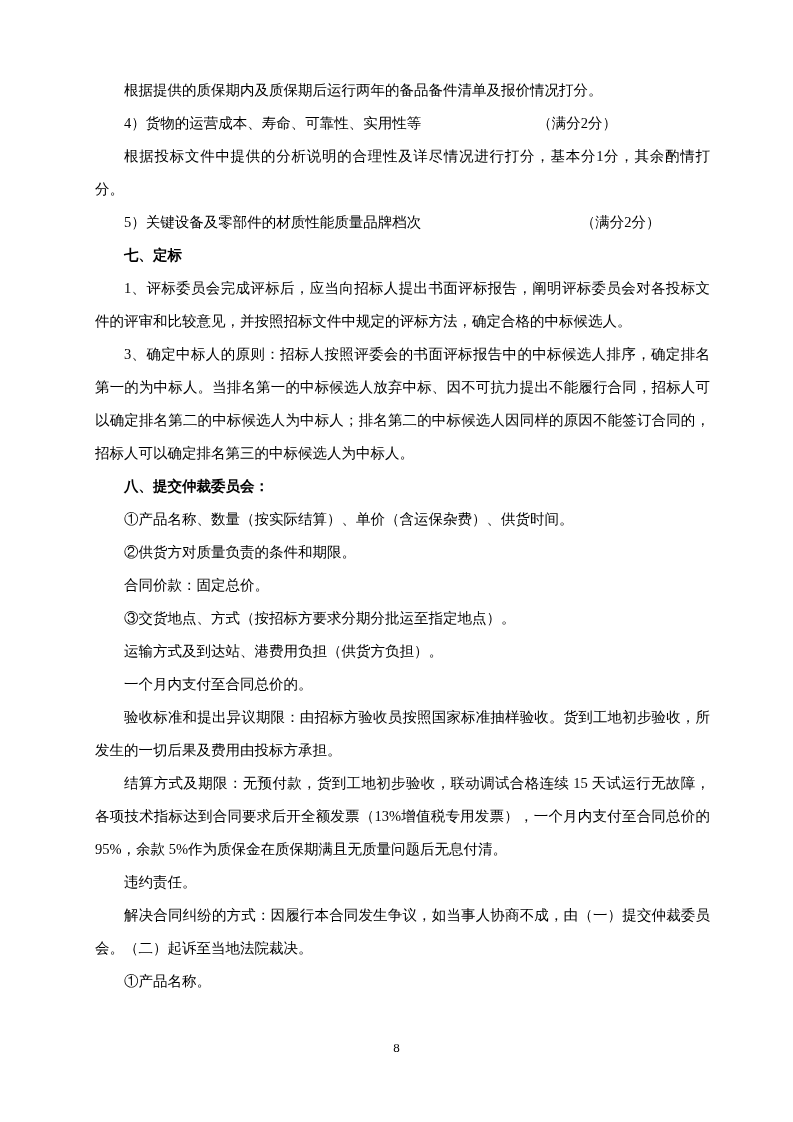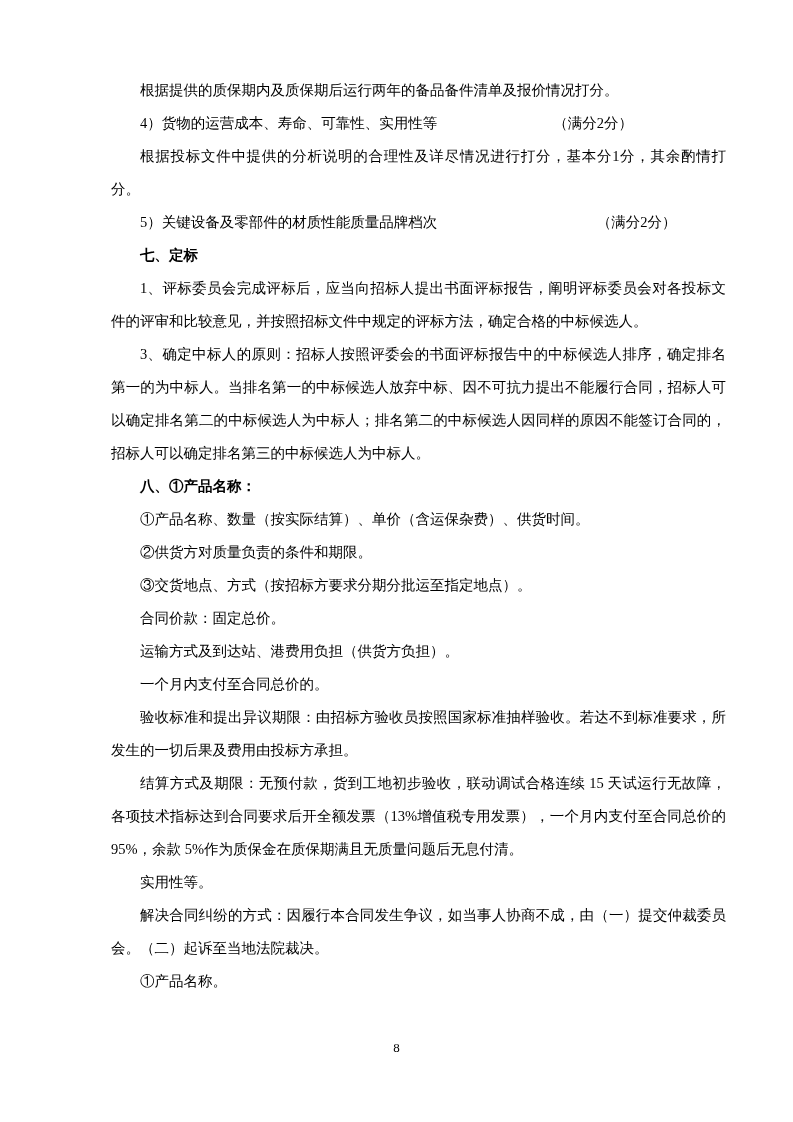--- a/index.html
+++ b/index.html
@@ -21,21 +21,20 @@
     background: #ffffff;
   }
   .page-body {
     position: absolute;
     left: 95px;
     top: 74px;
     width: 615px;
     font-size: 14.5px;
     line-height: 33px;
     text-align: justify;
-    margin-left: 16px;
   }
   .page-body p {
     margin: 0;
     padding: 0;
     text-indent: 2em;
   }
   .page-body p.heading {
     font-weight: bold;
   }
   .page-footer {
@@ -53,29 +52,29 @@
 
 <main class="page">
   <section class="page-body" id="document-body">
       <p>根据提供的质保期内及质保期后运行两年的备品备件清单及报价情况打分。</p>
       <p>4）货物的运营成本、寿命、可靠性、实用性等　　　　　　　　（满分2分）</p>
       <p>根据投标文件中提供的分析说明的合理性及详尽情况进行打分，基本分1分，其余酌情打分。</p>
       <p>5）关键设备及零部件的材质性能质量品牌档次　　　　　　　　　　　（满分2分）</p>
       <p class="heading">七、定标</p>
       <p>1、评标委员会完成评标后，应当向招标人提出书面评标报告，阐明评标委员会对各投标文件的评审和比较意见，并按照招标文件中规定的评标方法，确定合格的中标候选人。</p>
       <p>3、确定中标人的原则：招标人按照评委会的书面评标报告中的中标候选人排序，确定排名第一的为中标人。当排名第一的中标候选人放弃中标、因不可抗力提出不能履行合同，招标人可以确定排名第二的中标候选人为中标人；排名第二的中标候选人因同样的原因不能签订合同的，招标人可以确定排名第三的中标候选人为中标人。</p>
-      <p class="heading">八、①产品名称：</p>
+      <p class="heading">八、提交仲裁委员会：</p>
       <p>①产品名称、数量（按实际结算）、单价（含运保杂费）、供货时间。</p>
       <p>②供货方对质量负责的条件和期限。</p>
+      <p>合同价款：固定总价。</p>
       <p>③交货地点、方式（按招标方要求分期分批运至指定地点）。</p>
-      <p>合同价款：固定总价。</p>
       <p>运输方式及到达站、港费用负担（供货方负担）。</p>
       <p>一个月内支付至合同总价的。</p>
-      <p>验收标准和提出异议期限：由招标方验收员按照国家标准抽样验收。若达不到标准要求，所发生的一切后果及费用由投标方承担。</p>
+      <p>验收标准和提出异议期限：由招标方验收员按照国家标准抽样验收。货到工地初步验收，所发生的一切后果及费用由投标方承担。</p>
       <p>结算方式及期限：无预付款，货到工地初步验收，联动调试合格连续 15 天试运行无故障，各项技术指标达到合同要求后开全额发票（13%增值税专用发票），一个月内支付至合同总价的 95%，余款 5%作为质保金在质保期满且无质量问题后无息付清。</p>
-      <p>实用性等。</p>
+      <p>违约责任。</p>
       <p>解决合同纠纷的方式：因履行本合同发生争议，如当事人协商不成，由（一）提交仲裁委员会。（二）起诉至当地法院裁决。</p>
       <p>①产品名称。</p>
     </section>
   <footer class="page-footer">
     <span>8</span>
   </footer>
 </main>
 
 </body></html>

